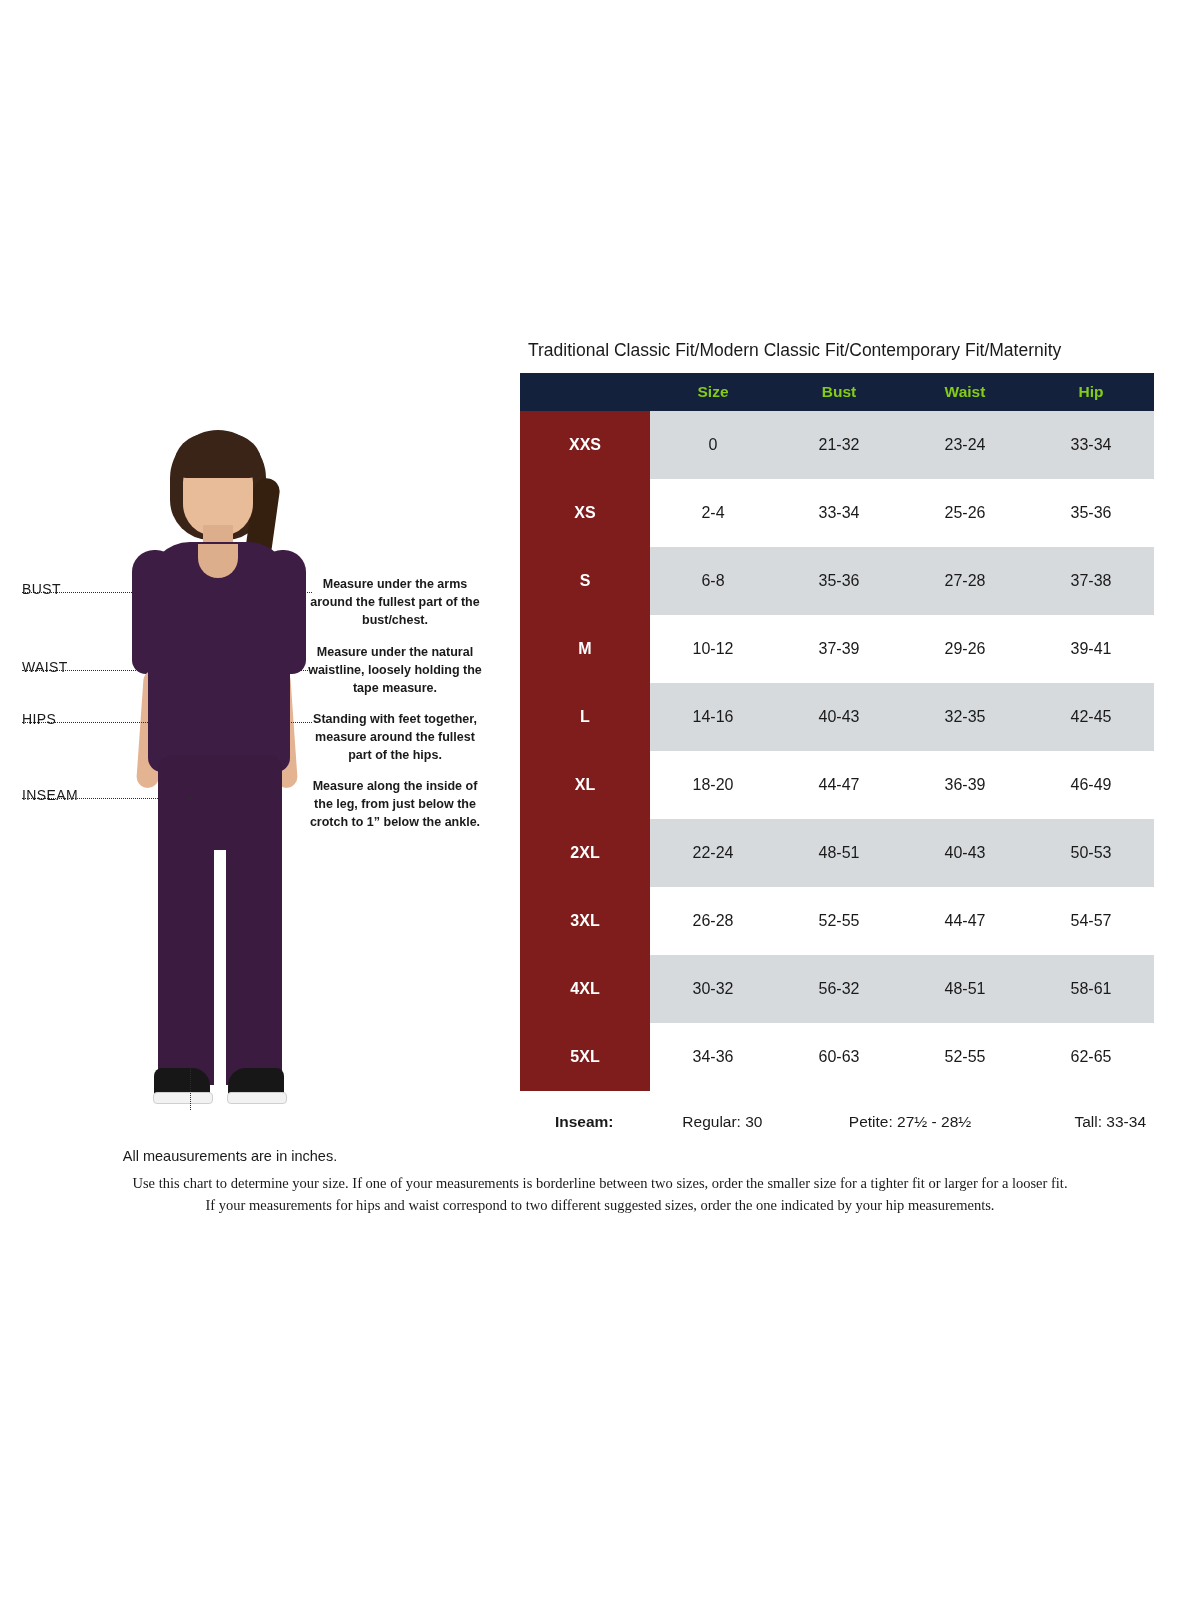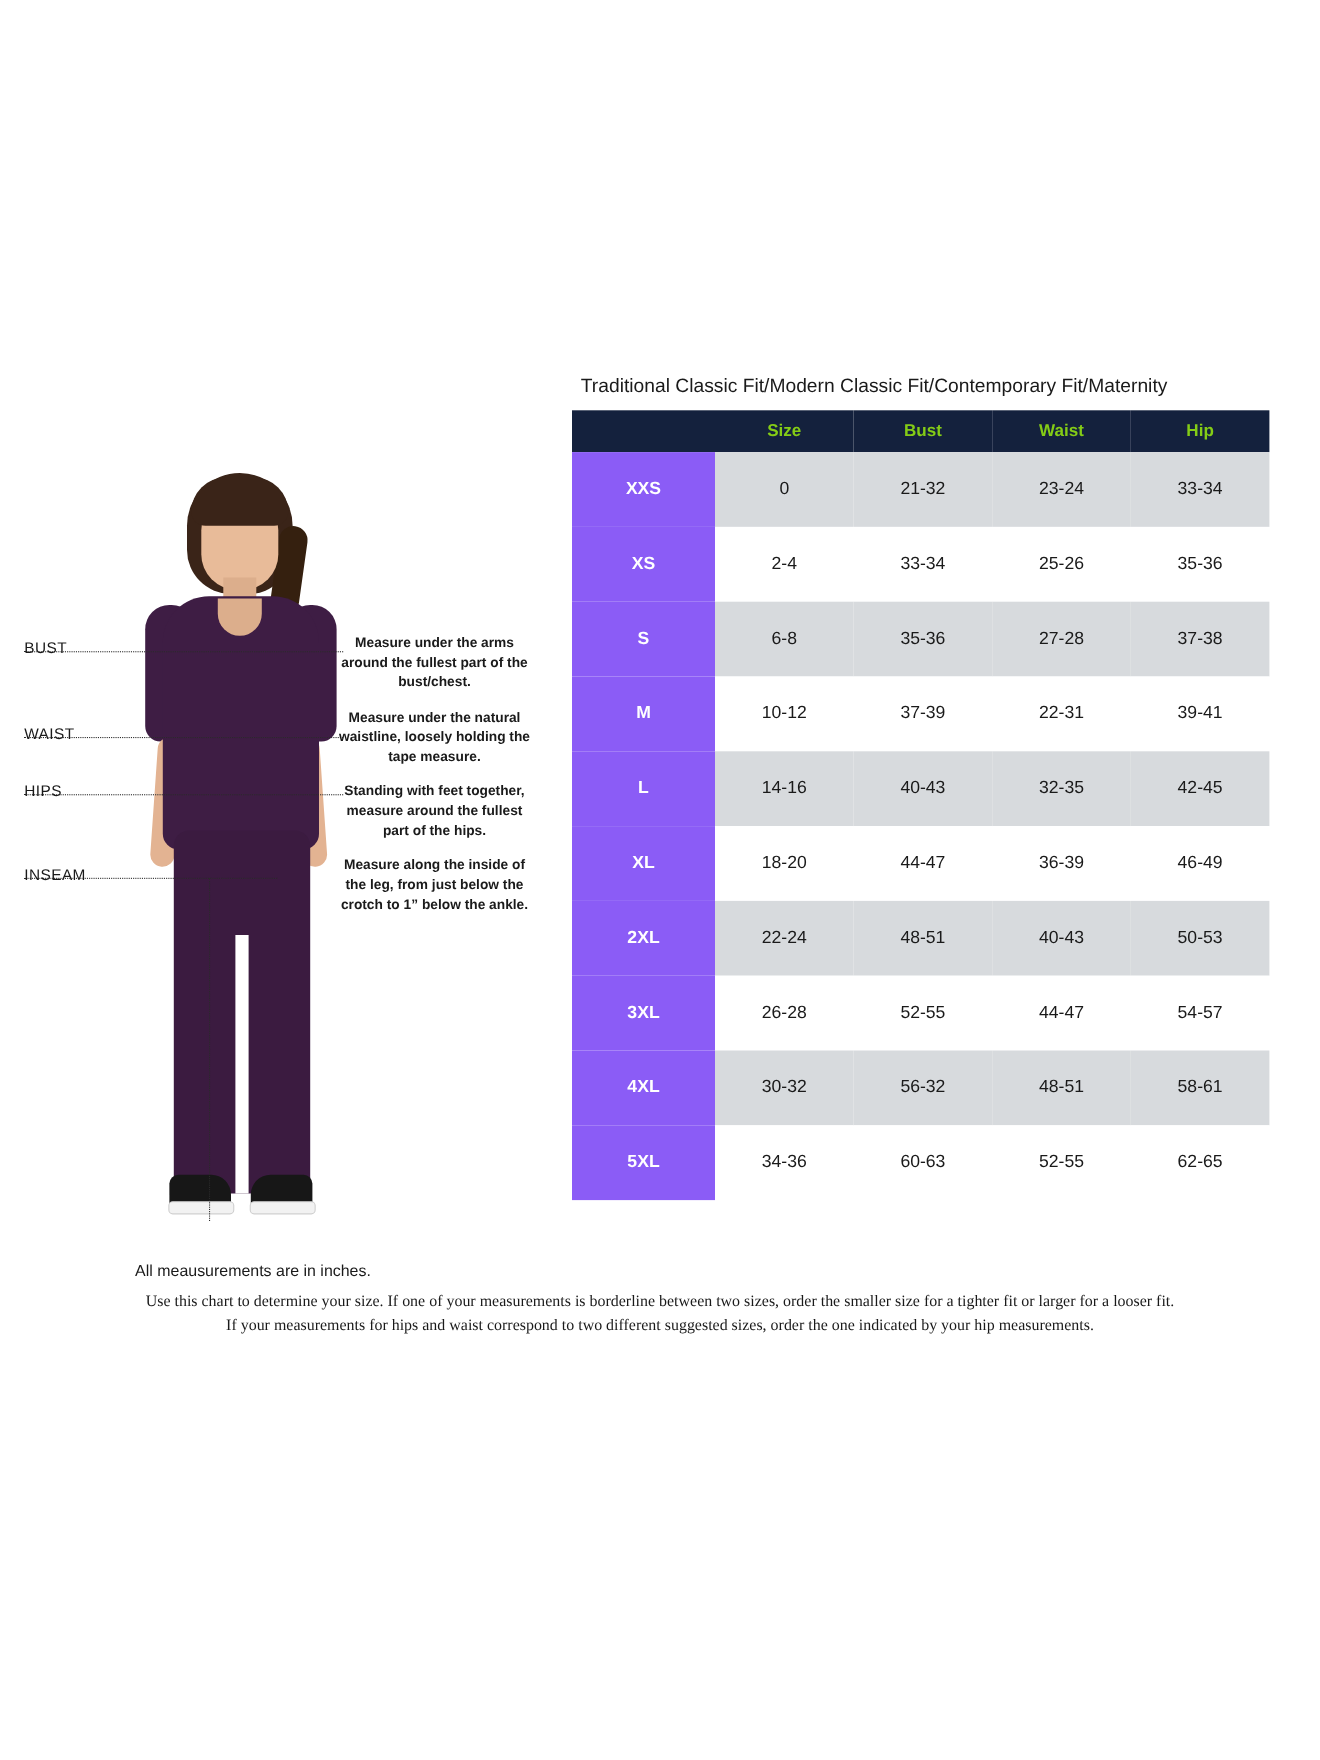--- a/index.html
+++ b/index.html
@@ -201,21 +201,21 @@
   }
   .size-table thead th {
     background: #14213d;
     color: #84cc16;
     font-size: 15.5px;
     font-weight: bold;
     height: 38px;
   }
   .size-table thead th.corner { background: #14213d; }
   td.rowlabel {
-    background: #8b5cf6;
+    background: #7f1d1d;
     color: #ffffff;
     font-weight: bold;
     font-size: 16px;
   }
   tr.alt td.datacell { background: #d7dadd; }
   tr.plain td.datacell { background: #ffffff; }
 
   .inseam-row {
     display: flex;
     align-items: center;
@@ -328,21 +328,21 @@
         <td class="rowlabel">S</td>
         <td class="datacell">6-8</td>
         <td class="datacell">35-36</td>
         <td class="datacell">27-28</td>
         <td class="datacell">37-38</td>
       </tr>
       <tr class="plain">
         <td class="rowlabel">M</td>
         <td class="datacell">10-12</td>
         <td class="datacell">37-39</td>
-        <td class="datacell">22-31</td>
+        <td class="datacell">29-26</td>
         <td class="datacell">39-41</td>
       </tr>
       <tr class="alt">
         <td class="rowlabel">L</td>
         <td class="datacell">14-16</td>
         <td class="datacell">40-43</td>
         <td class="datacell">32-35</td>
         <td class="datacell">42-45</td>
       </tr>
       <tr class="plain">
@@ -376,18 +376,24 @@
       <tr class="plain">
         <td class="rowlabel">5XL</td>
         <td class="datacell">34-36</td>
         <td class="datacell">60-63</td>
         <td class="datacell">52-55</td>
         <td class="datacell">62-65</td>
       </tr>
     </tbody>
   </table>
 
+  <div class="inseam-row">
+    <div class="inseam-label">Inseam:</div>
+    <div class="inseam-regular">Regular: 30</div>
+    <div class="inseam-petite">Petite: 27½ - 28½</div>
+    <div class="inseam-tall">Tall: 33-34</div>
+  </div>
 </div>
 
 <div id="footer-notes">
   <div>Use this chart to determine your size. If one of your measurements is borderline between two sizes, order the smaller size for a tighter fit or larger for a looser fit.</div>
   <div>If your measurements for hips and waist correspond to two different suggested sizes, order the one indicated by your hip measurements.</div>
 </div>
 
 </body></html>

